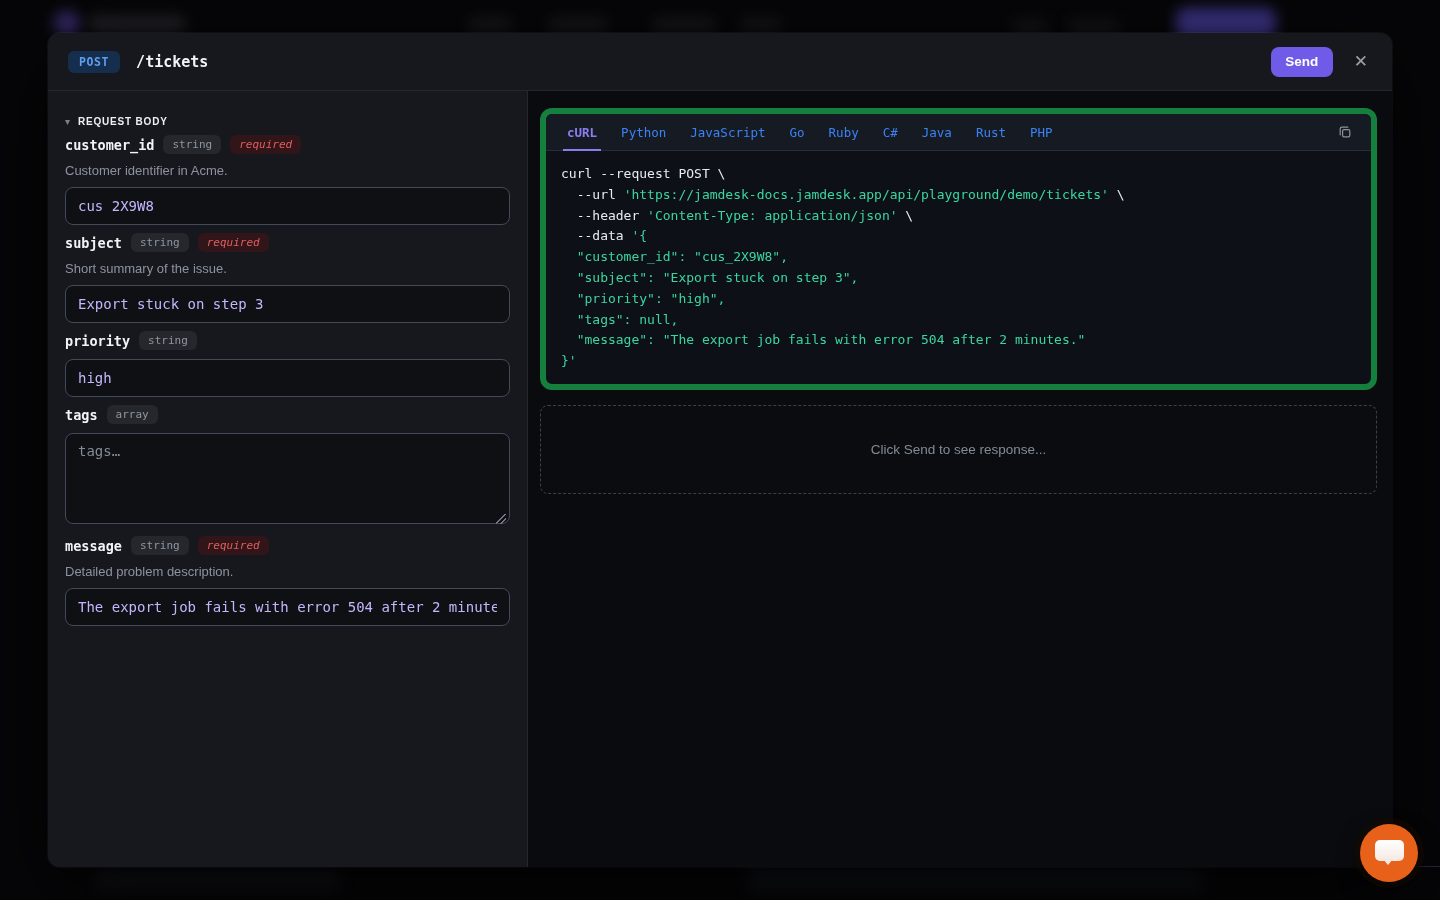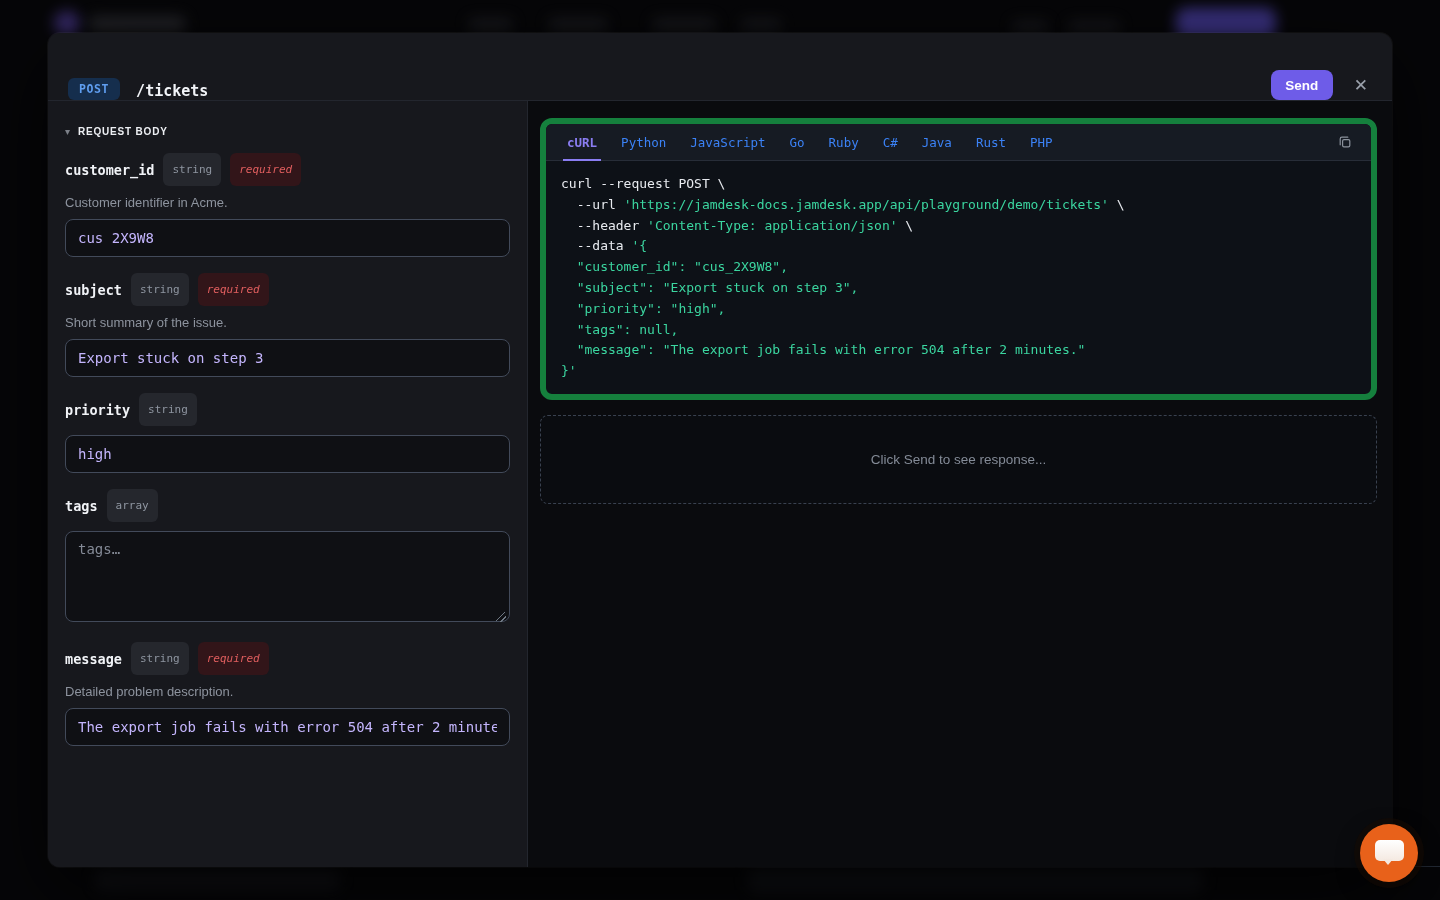--- a/index.html
+++ b/index.html
@@ -8,21 +8,21 @@
 
   
   .bg-decor { position:absolute; pointer-events:none; }
   .blob { filter:blur(7px); border-radius:8px; }
 
   
   .modal { position:absolute; left:48px; top:33px; width:1344px; height:834px;
            border-radius:12px; background:#17181d; overflow:hidden;
            box-shadow:0 25px 80px rgba(0,0,0,.78), 0 0 0 1px rgba(255,255,255,.055);
            display:flex; flex-direction:column; }
-  .modal-header { height:68px; flex:none; display:flex; align-items:flex-end;
+  .modal-header { height:58px; flex:none; display:flex; align-items:center;
                   padding:0 16px 0 20px; border-bottom:1px solid #23262e; }
   .method-badge { padding:4px 11px; border-radius:6px; background:var(--method-bg);
                   color:var(--method-text); font:700 11.5px "DejaVu Sans Mono", monospace;
                   letter-spacing:.6px; }
   .endpoint-path { margin-left:16px; font:700 15px "DejaVu Sans Mono", monospace; color:#f2f4f8; }
   .header-actions { margin-left:auto; display:flex; align-items:center; gap:13px; }
   .send-button { width:62px; height:30px; border:none; border-radius:8px; cursor:pointer;
                  background:var(--accent); color:#ffffff;
                  font:700 13.5px "Liberation Sans", sans-serif; }
   .close-button { background:none; border:none; color:#9aa0ab; font-size:17px;
@@ -30,24 +30,24 @@
 
   .modal-body { flex:1; display:flex; min-height:0; }
   .left-panel { width:480px; flex:none; background:#17181d; border-right:1px solid #23262e;
                 padding:25px 17px 0; overflow:hidden; }
   .right-panel { flex:1; background:#0a0b0e; padding:17px 15px 0 12px; }
 
   
   .section-header { display:flex; align-items:center; gap:8px; }
   .caret { color:#7c8088; font-size:10px; }
   .section-title { font-weight:700; font-size:10px; letter-spacing:.8px; color:#edeff3; }
-  .field { margin-top:16px; }
+  .field { margin-top:8px; }
   .field-head { display:flex; align-items:center; gap:9px; }
   .field-name { font:700 13.5px "DejaVu Sans Mono", monospace; color:#f1f3f7; }
-  .badge { font:400 11px "DejaVu Sans Mono", monospace; padding:10px 9px; border-radius:6px; }
+  .badge { font:400 11px "DejaVu Sans Mono", monospace; padding:3px 9px; border-radius:6px; }
   .badge-type { background:#25272d; color:var(--type-badge-text); }
   .badge-required { background:var(--required-bg); color:var(--required-text);font-style:italic; }
   .field-desc { margin-top:9px; font-size:13px; color:#8d939e; }
   .control-wrap { margin-top:9px; position:relative; }
   .field-input, .field-textarea {
       width:100%; background:#0f1014; border:1px solid #424a5a; border-radius:8px;
       color:#c4b5fd; font:14px "DejaVu Sans Mono", monospace; outline:none; }
   .field-input { height:38px; padding:0 12px; }
   .field-textarea { height:91px; padding:9px 12px; resize:none; }
   .field-input::placeholder, .field-textarea::placeholder { color:#848a96; }

